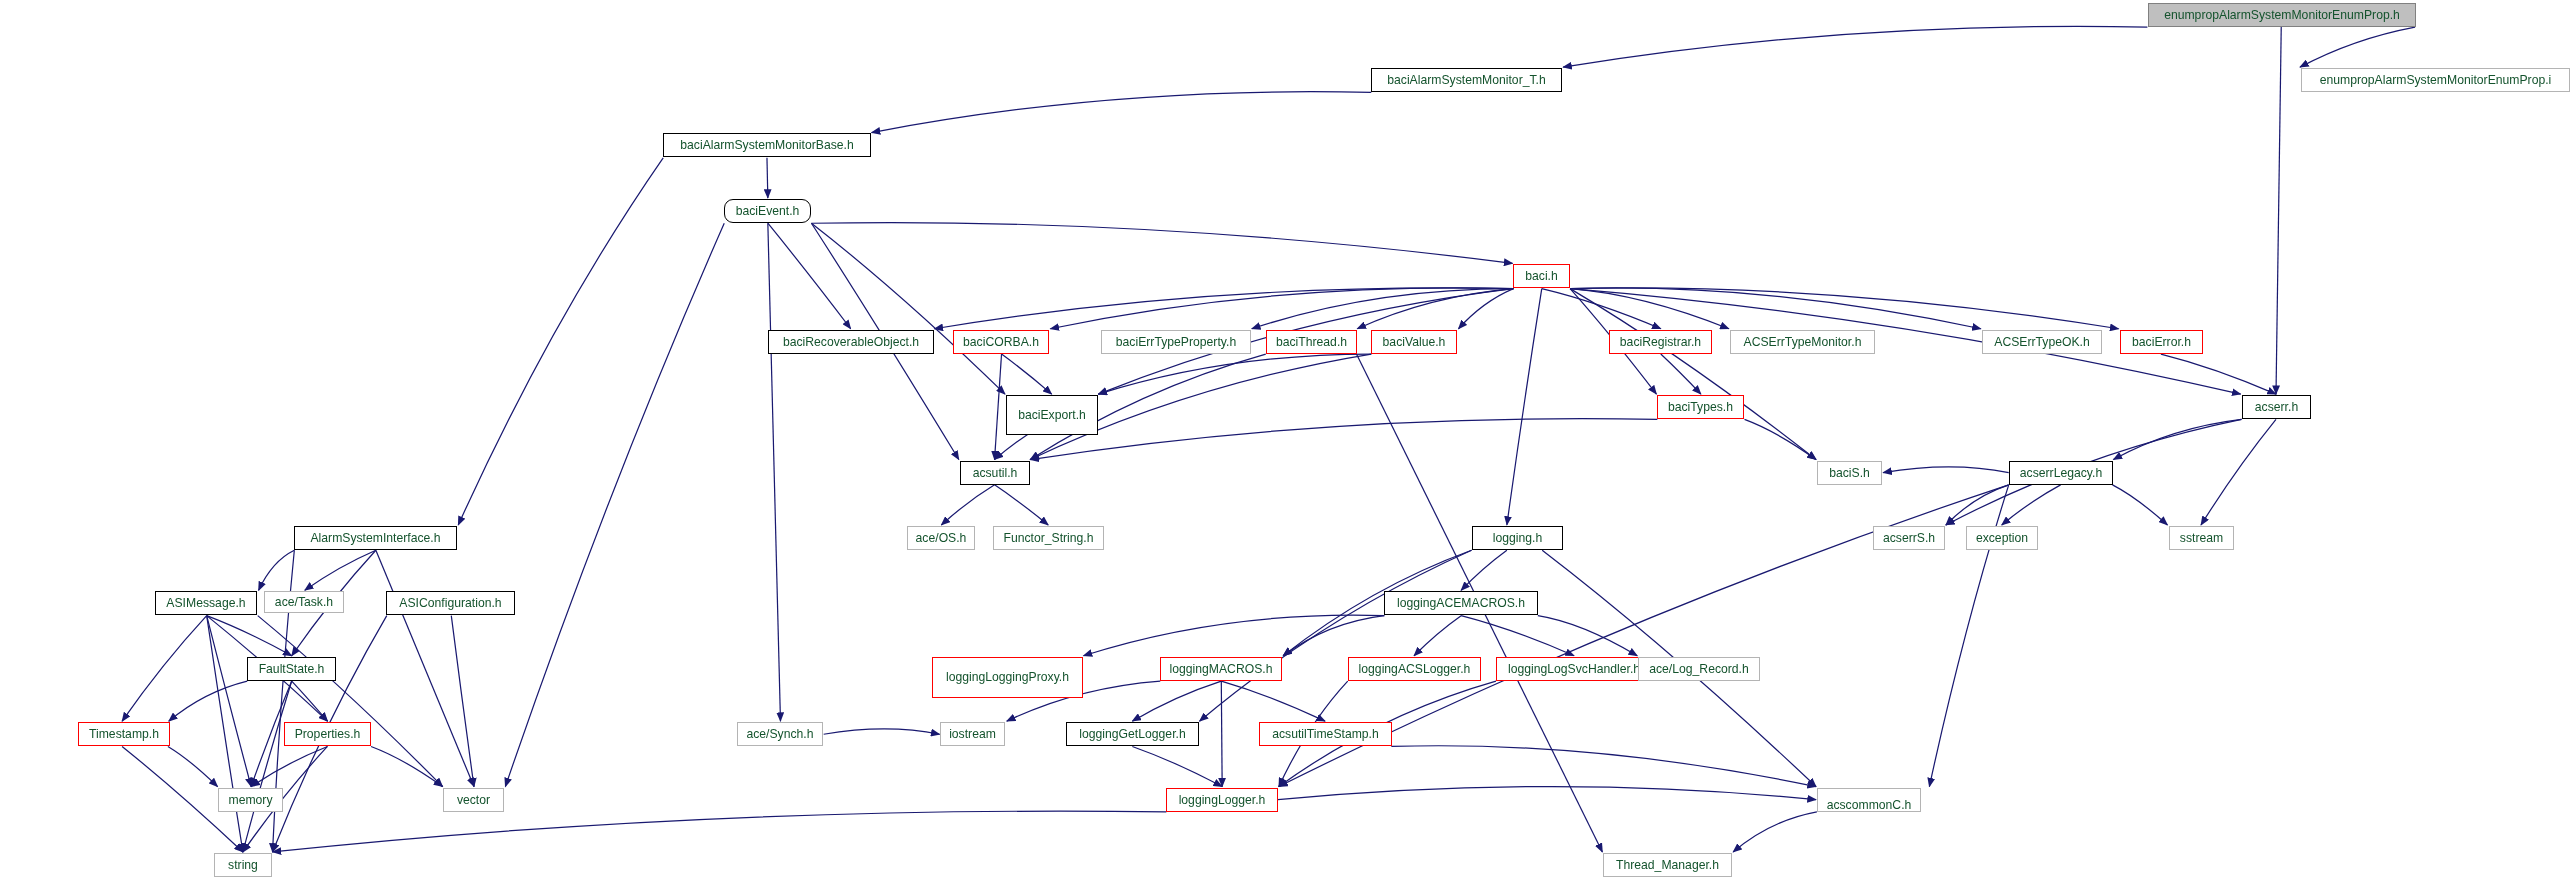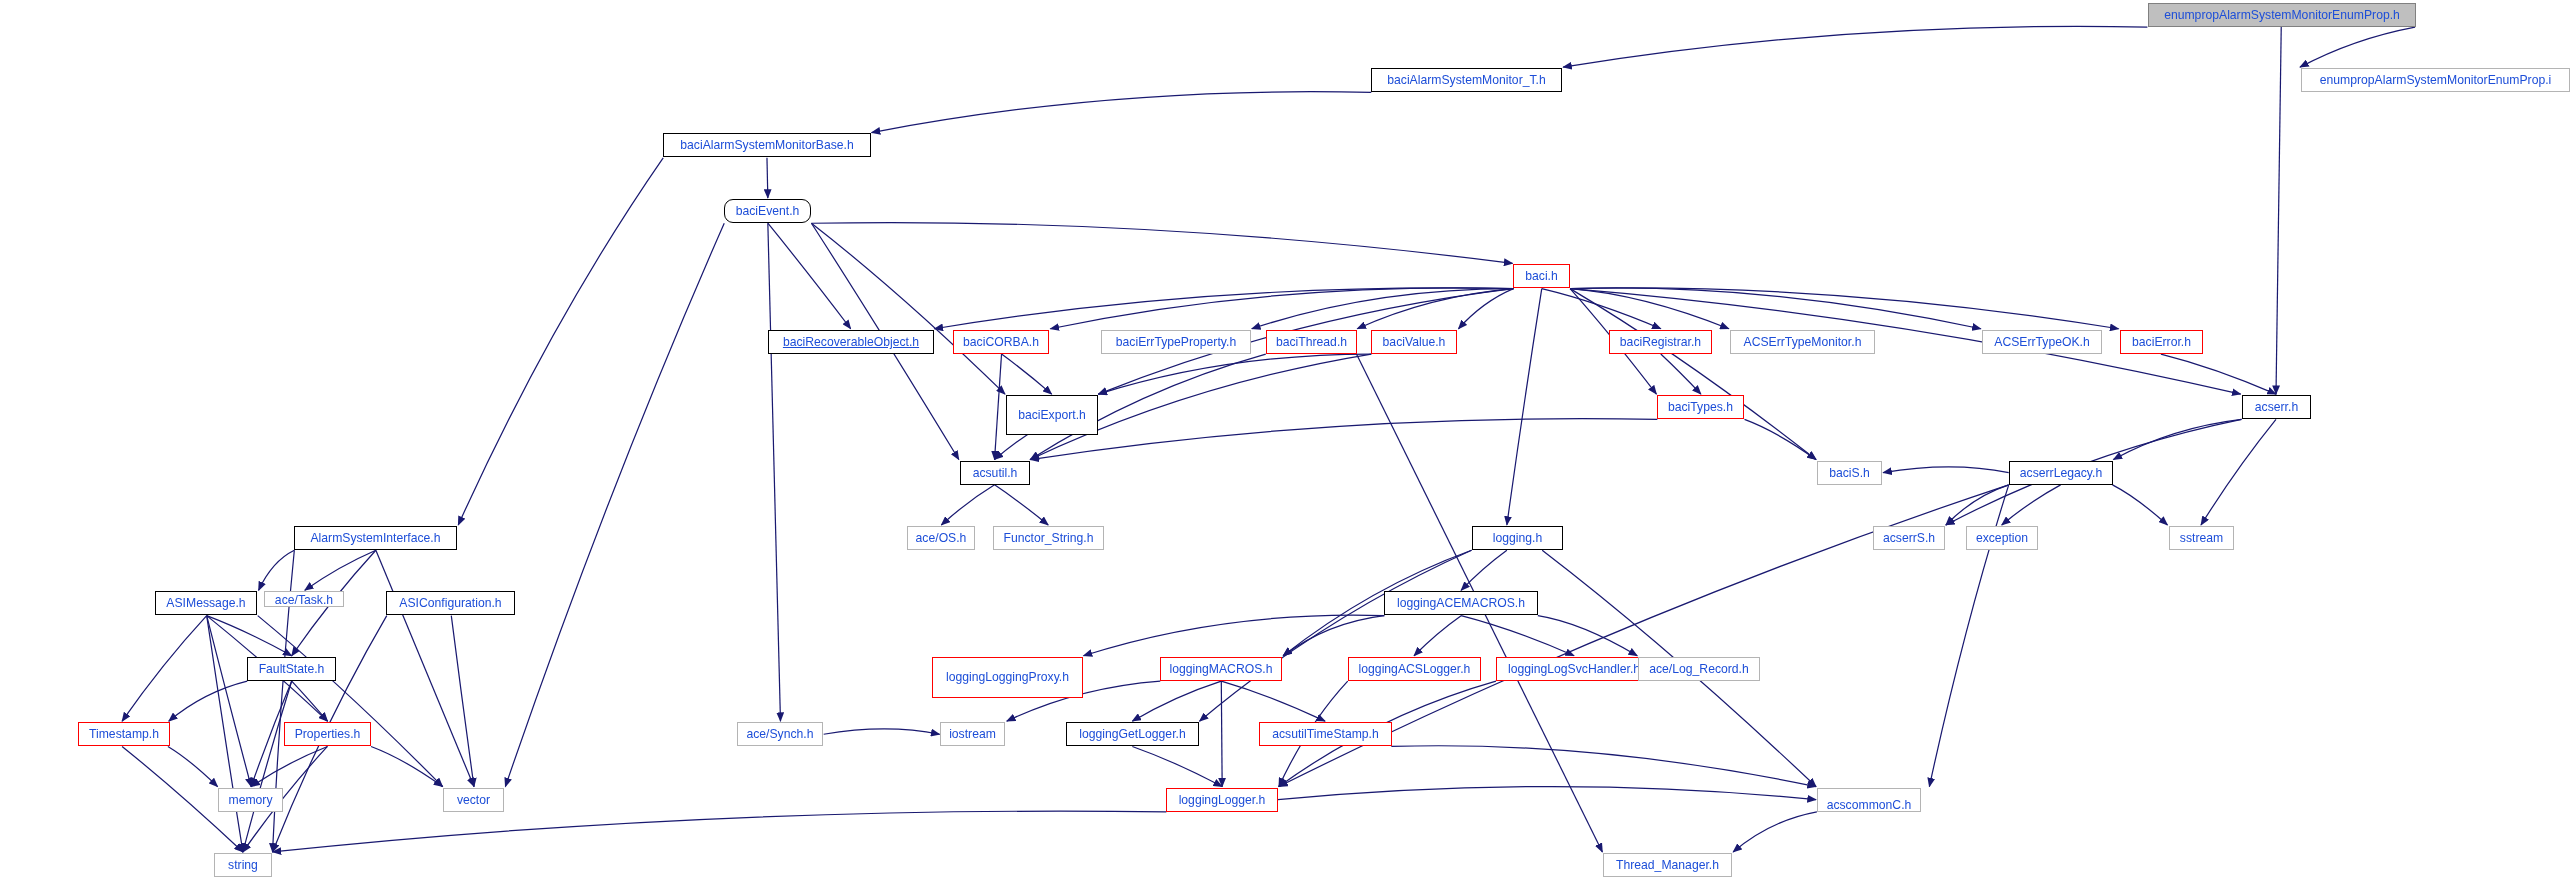--- a/index.html
+++ b/index.html
@@ -2,21 +2,21 @@
 <html style="font-size:14px"><head>
 <meta charset="utf-8">
 <title>Include dependency graph</title>
 <style>
   html,body{margin:0;padding:0;background:#ffffff;}
   body{font-family:"Liberation Sans","DejaVu Sans",sans-serif;}
   #graph{position:relative;width:2576px;height:879px;background:#ffffff;overflow:hidden;}
   #edges{position:absolute;left:0;top:0;width:2576px;height:879px;pointer-events:none;}
   .node{position:absolute;box-sizing:border-box;background:#ffffff;
         display:flex;align-items:center;justify-content:center;
-        color:#1d4ed8;white-space:nowrap;line-height:1;}
+        color:#14532d;white-space:nowrap;line-height:1;}
   .node span{display:block;padding:0 5.2px;}
   .n-normal{border:1.4px solid #000000;}
   .n-red{border:1.4px solid #ff0000;}
   .n-grey{border:1.4px solid #b4b4b4;}
   .n-root{border:1.4px solid #808080;background:#bfbfbf;}
 </style>
 </head>
 <body>
 
 <div id="graph">
@@ -131,21 +131,21 @@
     </div>
     <div class="node n-normal" style="left: 663px; top: 133px; width: 208px; height: 24.4px; font-size: 12.2px;">
       <span>baciAlarmSystemMonitorBase.h</span>
     </div>
     <div class="node n-normal" style="left: 724px; top: 199px; width: 87px; height: 24.4px; font-size: 12.2px; border-radius: 9px;">
       <span>baciEvent.h</span>
     </div>
     <div class="node n-red" style="left: 1513px; top: 264px; width: 57px; height: 24.4px; font-size: 12.2px;">
       <span>baci.h</span>
     </div>
-    <div class="node n-normal" style="left: 768px; top: 330px; width: 166px; height: 24.4px; font-size: 12.2px; text-decoration: underline;">
+    <div class="node n-normal" style="left: 768px; top: 330px; width: 166px; height: 24.4px; font-size: 12.2px;">
       <span>baciRecoverableObject.h</span>
     </div>
     <div class="node n-red" style="left: 953px; top: 330px; width: 96px; height: 24.4px; font-size: 12.2px;">
       <span>baciCORBA.h</span>
     </div>
     <div class="node n-grey" style="left: 1101px; top: 330px; width: 150px; height: 24.4px; font-size: 12.2px;">
       <span>baciErrTypeProperty.h</span>
     </div>
     <div class="node n-red" style="left: 1266px; top: 330px; width: 91px; height: 24.4px; font-size: 12.2px;">
       <span>baciThread.h</span>
@@ -200,21 +200,21 @@
     </div>
     <div class="node n-grey" style="left: 1966px; top: 526px; width: 72px; height: 24.4px; font-size: 12.2px;">
       <span>exception</span>
     </div>
     <div class="node n-grey" style="left: 2169px; top: 526px; width: 65px; height: 24.4px; font-size: 12.2px;">
       <span>sstream</span>
     </div>
     <div class="node n-normal" style="left: 155px; top: 591px; width: 102px; height: 24.4px; font-size: 12.2px;">
       <span>ASIMessage.h</span>
     </div>
-    <div class="node n-grey" style="left: 264px; top: 591px; width: 80px; height: 16px; font-size: 12.2px; align-items: flex-end;">
+    <div class="node n-grey" style="left: 264px; top: 591px; width: 80px; height: 22px; font-size: 12.2px;">
       <span>ace/Task.h</span>
     </div>
     <div class="node n-normal" style="left: 386px; top: 591px; width: 129px; height: 24.4px; font-size: 12.2px;">
       <span>ASIConfiguration.h</span>
     </div>
     <div class="node n-normal" style="left: 1384px; top: 591px; width: 154px; height: 24.4px; font-size: 12.2px;">
       <span>loggingACEMACROS.h</span>
     </div>
     <div class="node n-normal" style="left: 247px; top: 657px; width: 89px; height: 24.4px; font-size: 12.2px;">
       <span>FaultState.h</span>

